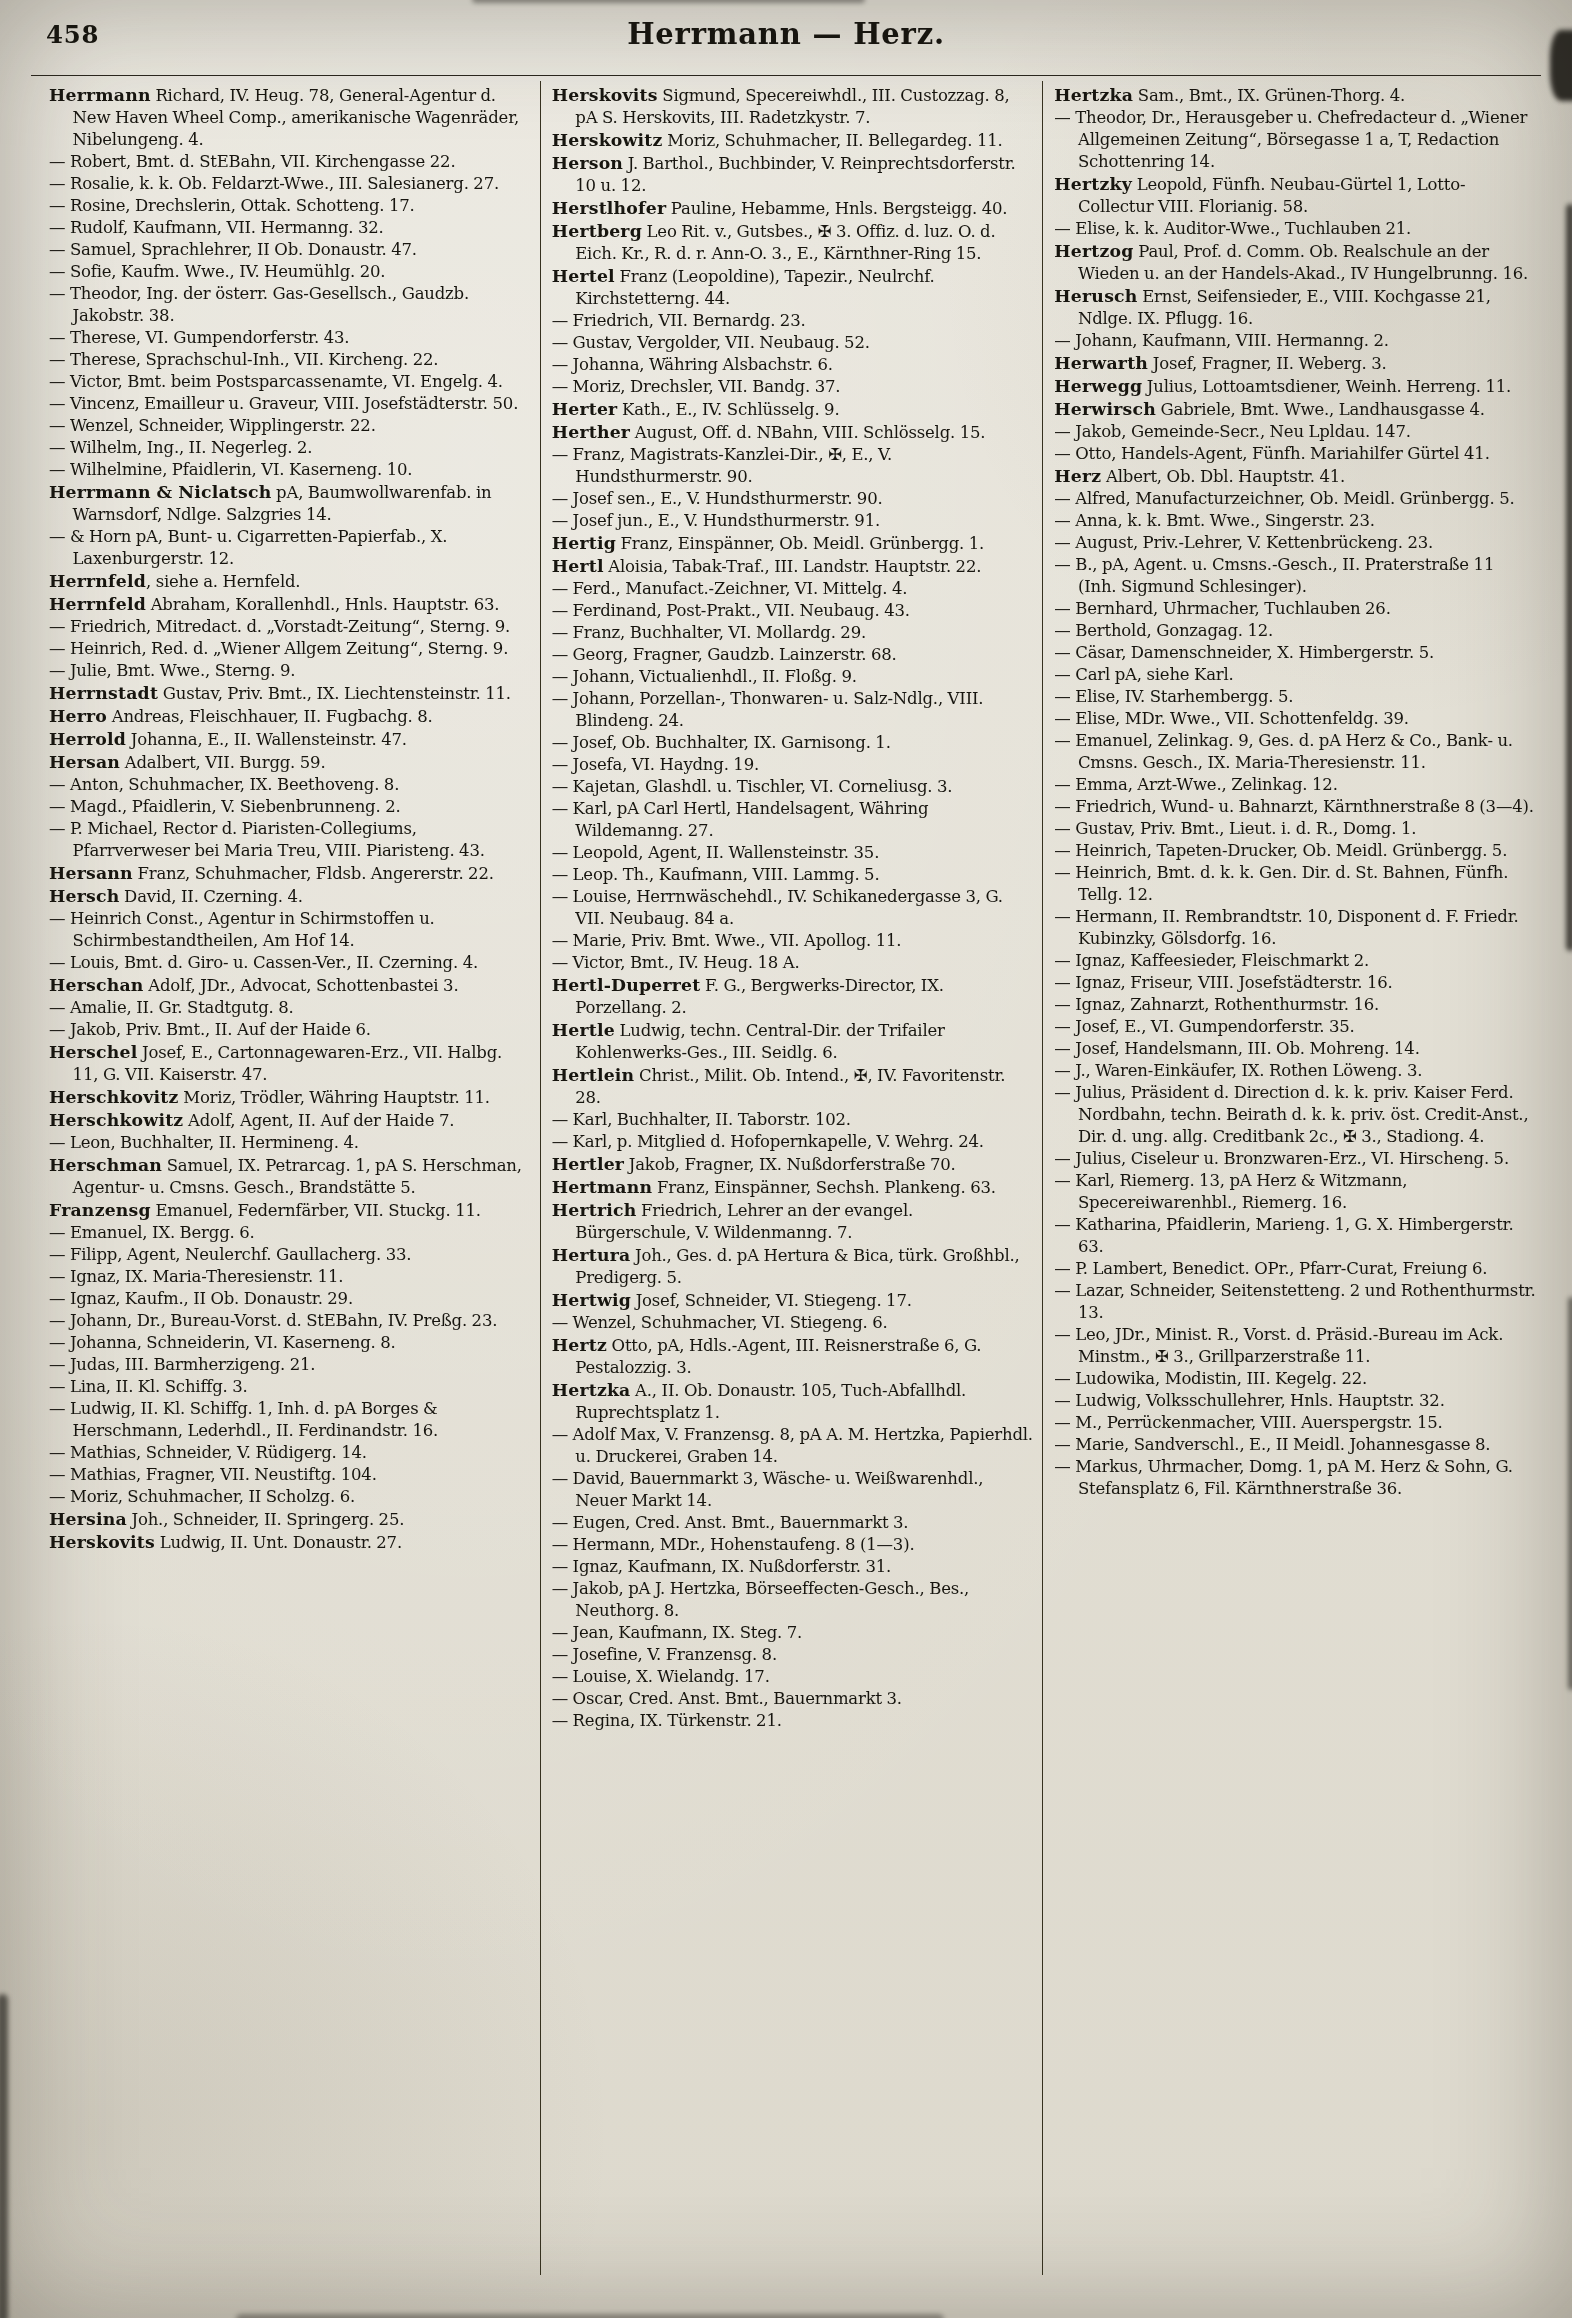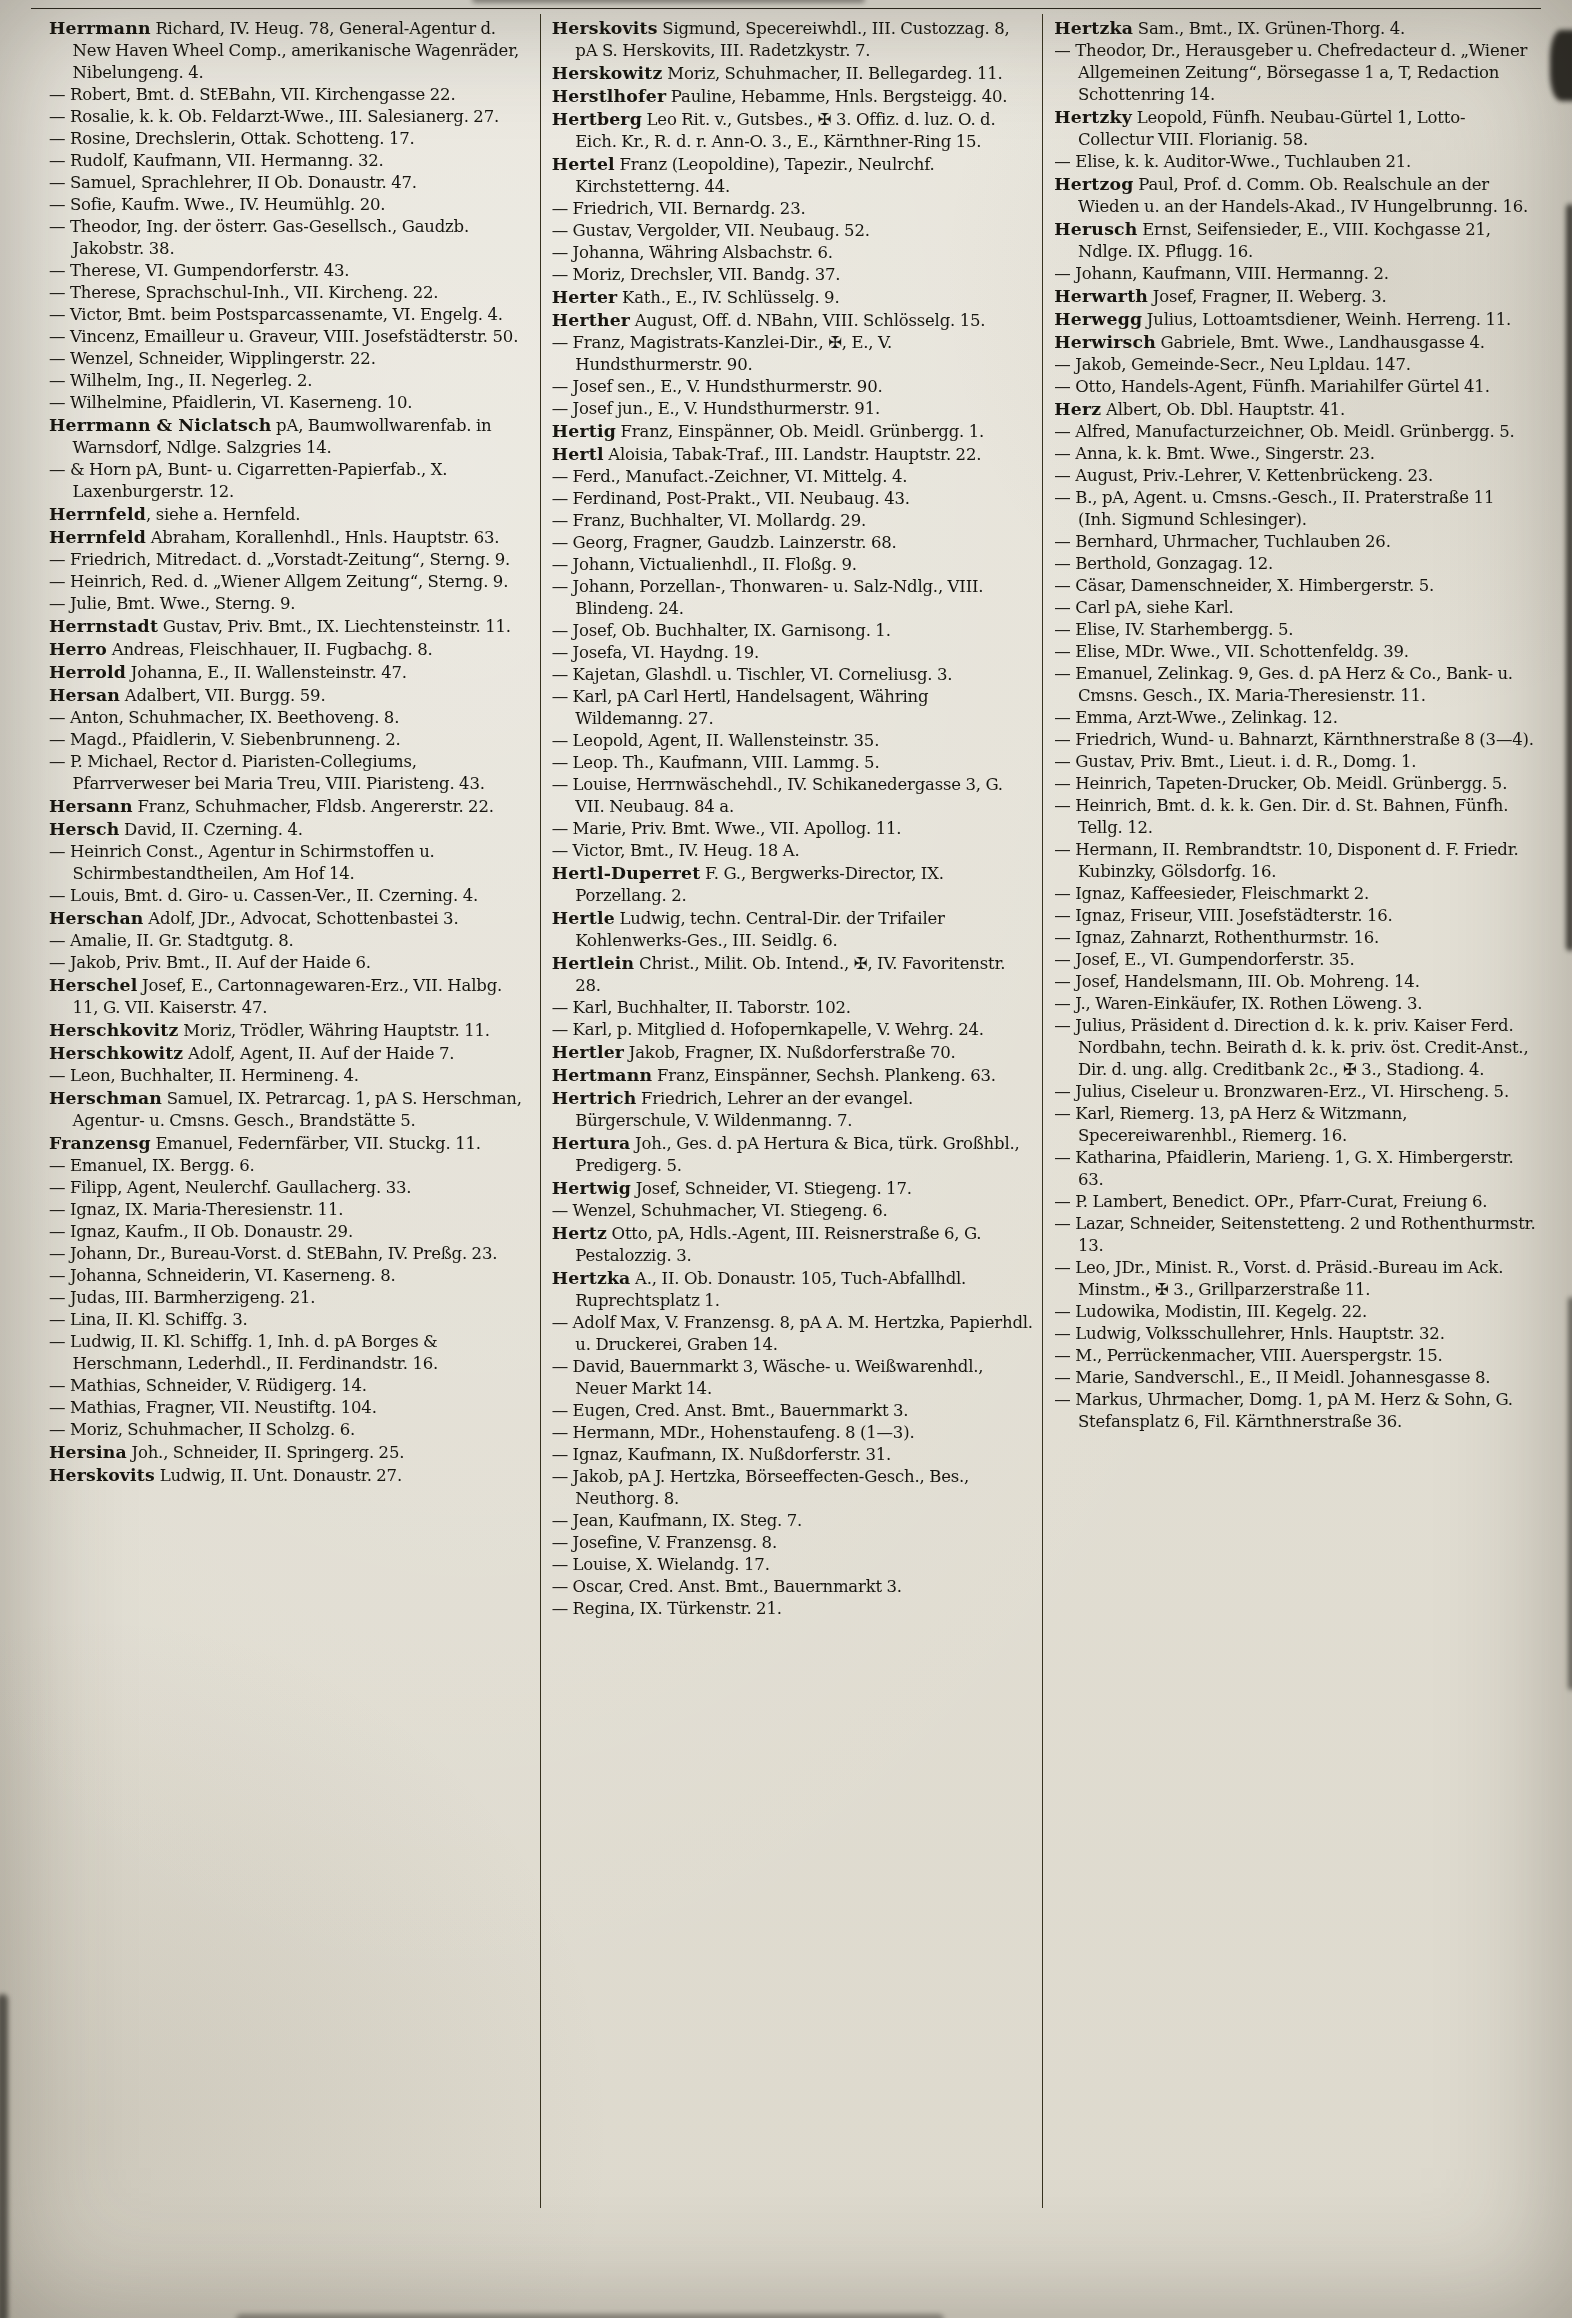--- a/index.html
+++ b/index.html
@@ -80,20 +80,24 @@
 
 <div id="page">
 
   <div class="artifact a-top-right"></div>
   <div class="artifact a-right-strip"></div>
   <div class="artifact a-right-low"></div>
   <div class="artifact a-bottom-left"></div>
   <div class="artifact a-bottom-edge"></div>
   <div class="artifact a-top-edge"></div>
 
+  <div class="header">
+    <span class="page-number">458</span>
+    <div class="page-title">Herrmann — Herz.</div>
+  </div>
   <hr class="header-rule">
 
   <div class="columns" id="columns">
       <div class="col">
         <p class="entry"><span class="lead">Herrmann</span> Richard, IV. Heug. 78, General-Agentur d. New Haven Wheel Comp., amerikanische Wagenräder, Nibelungeng. 4.</p>
         <p class="entry">— Robert, Bmt. d. StEBahn, VII. Kirchengasse 22.</p>
         <p class="entry">— Rosalie, k. k. Ob. Feldarzt-Wwe., III. Salesianerg. 27.</p>
         <p class="entry">— Rosine, Drechslerin, Ottak. Schotteng. 17.</p>
         <p class="entry">— Rudolf, Kaufmann, VII. Hermanng. 32.</p>
         <p class="entry">— Samuel, Sprachlehrer, II Ob. Donaustr. 47.</p>
@@ -144,20 +148,21 @@
         <p class="entry">— Ludwig, II. Kl. Schiffg. 1, Inh. d. pA Borges &amp; Herschmann, Lederhdl., II. Ferdinandstr. 16.</p>
         <p class="entry">— Mathias, Schneider, V. Rüdigerg. 14.</p>
         <p class="entry">— Mathias, Fragner, VII. Neustiftg. 104.</p>
         <p class="entry">— Moriz, Schuhmacher, II Scholzg. 6.</p>
         <p class="entry"><span class="lead">Hersina</span> Joh., Schneider, II. Springerg. 25.</p>
         <p class="entry"><span class="lead">Herskovits</span> Ludwig, II. Unt. Donaustr. 27.</p>
       </div>
       <div class="col">
         <p class="entry"><span class="lead">Herskovits</span> Sigmund, Specereiwhdl., III. Custozzag. 8, pA S. Herskovits, III. Radetzkystr. 7.</p>
         <p class="entry"><span class="lead">Herskowitz</span> Moriz, Schuhmacher, II. Bellegardeg. 11.</p>
+        <p class="entry"><span class="lead">Herson</span> J. Barthol., Buchbinder, V. Reinprechtsdorferstr. 10 u. 12.</p>
         <p class="entry"><span class="lead">Herstlhofer</span> Pauline, Hebamme, Hnls. Bergsteigg. 40.</p>
         <p class="entry"><span class="lead">Hertberg</span> Leo Rit. v., Gutsbes., ✠ 3. Offiz. d. luz. O. d. Eich. Kr., R. d. r. Ann-O. 3., E., Kärnthner-Ring 15.</p>
         <p class="entry"><span class="lead">Hertel</span> Franz (Leopoldine), Tapezir., Neulrchf. Kirchstetterng. 44.</p>
         <p class="entry">— Friedrich, VII. Bernardg. 23.</p>
         <p class="entry">— Gustav, Vergolder, VII. Neubaug. 52.</p>
         <p class="entry">— Johanna, Währing Alsbachstr. 6.</p>
         <p class="entry">— Moriz, Drechsler, VII. Bandg. 37.</p>
         <p class="entry"><span class="lead">Herter</span> Kath., E., IV. Schlüsselg. 9.</p>
         <p class="entry"><span class="lead">Herther</span> August, Off. d. NBahn, VIII. Schlösselg. 15.</p>
         <p class="entry">— Franz, Magistrats-Kanzlei-Dir., ✠, E., V. Hundsthurmerstr. 90.</p>

